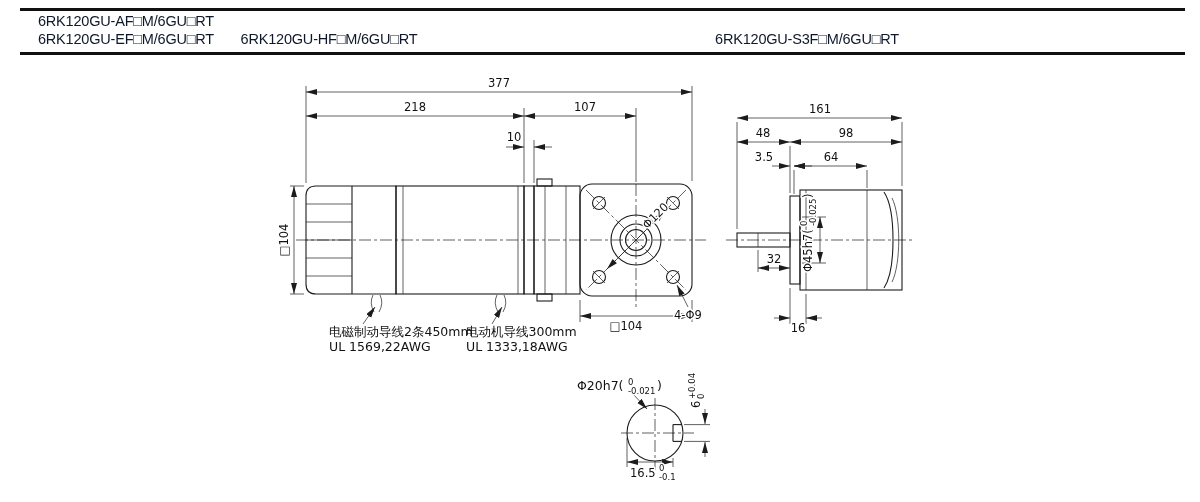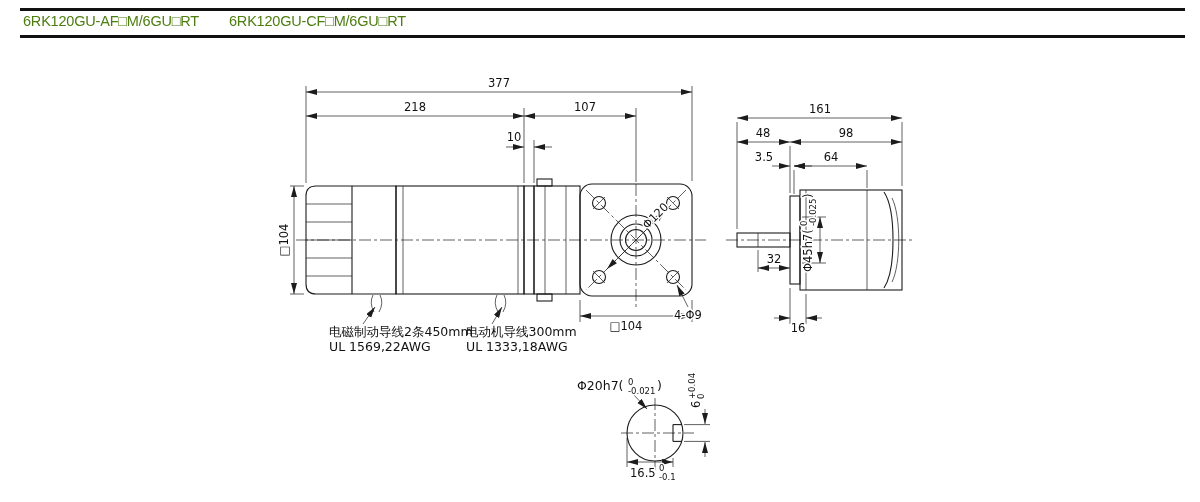--- a/index.html
+++ b/index.html
@@ -1,35 +1,39 @@
 <!DOCTYPE html>
 <html><head>
 <meta charset="utf-8">
 <style>
   html,body{margin:0;padding:0;background:#fff;}
   .page{position:relative;width:1200px;height:502px;background:#fff;overflow:hidden;font-family:"Liberation Sans",sans-serif;}
   .header{position:absolute;left:20px;top:8px;width:1162px;border-top:3px solid #111;border-bottom:3px solid #111;padding:2px 0 4px 3px;}
-  .header-row{display:grid;grid-template-columns:206px 200px 1fr;font-size:14.5px;line-height:17.5px;color:#4d7c0f;font-weight:500;letter-spacing:-0.2px;}
+  .header-row{display:grid;grid-template-columns:206px 200px 1fr;font-size:14.5px;line-height:17.5px;color:#0f172a;font-weight:500;letter-spacing:-0.2px;text-align:center;}
   svg{position:absolute;left:0;top:0;}
   .ln{stroke:#1c1c1c;stroke-width:1.1;fill:none;}
   .thin{stroke:#1c1c1c;stroke-width:0.7;fill:none;}
   .cl{stroke:#1c1c1c;stroke-width:0.7;fill:none;stroke-dasharray:12 3 3 3;}
   .dtxt{font:11.5px "DejaVu Sans",sans-serif;fill:#111;paint-order:stroke;stroke:#fff;stroke-width:3px;stroke-linejoin:round;}
   .sm{font-size:8.5px;}
   .ntxt{font:12.5px "DejaVu Sans",sans-serif;fill:#111;}
 </style>
 </head>
 <body>
 
 <div class="page">
 
   <div class="header">
     <div class="header-row">
       <span>6RK120GU-AF□M/6GU□RT</span>
-      <span>6RK120GU-CF□M/6GU□RT</span>
+    </div>
+    <div class="header-row">
+      <span>6RK120GU-EF□M/6GU□RT</span>
+      <span>6RK120GU-HF□M/6GU□RT</span>
+      <span>6RK120GU-S3F□M/6GU□RT</span>
     </div>
   </div>
 
   <svg width="1200" height="502" viewBox="0 0 1200 502">
     <defs>
       <marker id="ae" markerWidth="12" markerHeight="8" refX="11" refY="3" orient="auto" markerUnits="userSpaceOnUse">
         <path d="M0,0 L11,3 L0,6 Z" fill="#1c1c1c"></path>
       </marker>
       <marker id="as" markerWidth="12" markerHeight="8" refX="0" refY="3" orient="auto" markerUnits="userSpaceOnUse">
         <path d="M11,0 L0,3 L11,6 Z" fill="#1c1c1c"></path>

